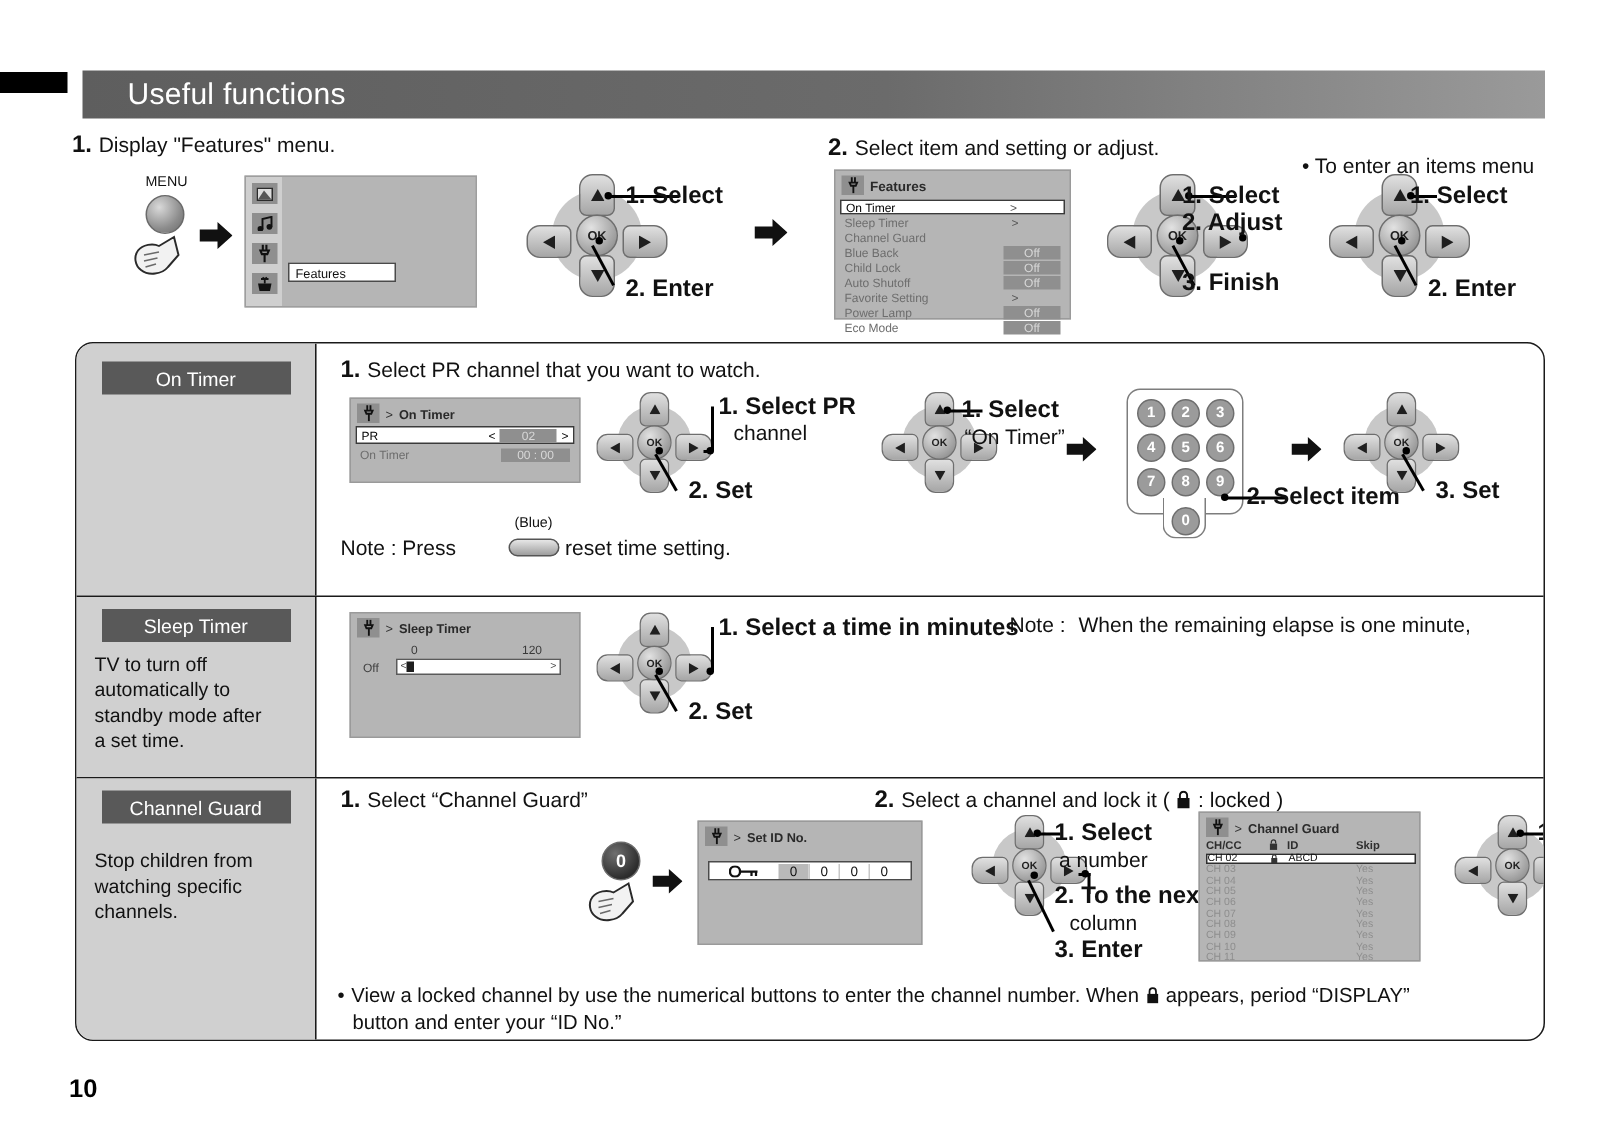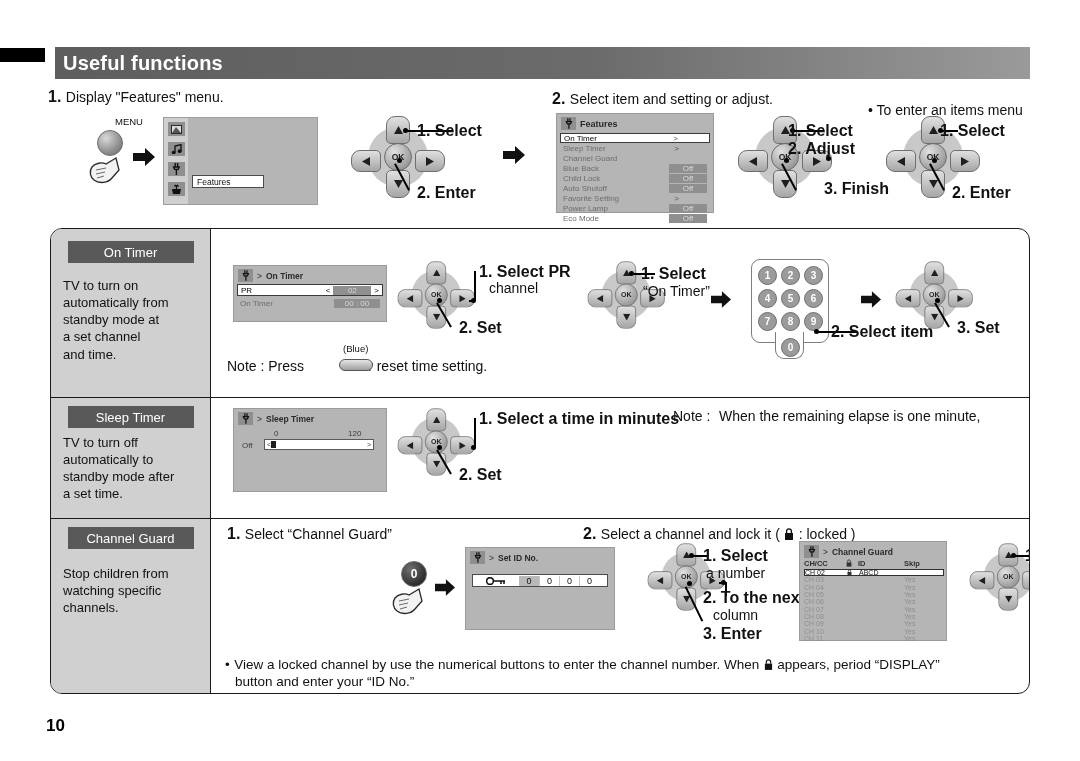--- a/index.html
+++ b/index.html
@@ -18,22 +18,22 @@
     position: absolute; left: 0; top: 48px;
     width: 45px; height: 14px; background: #000;
   }
   .header {
     position: absolute; left: 55px; top: 47px;
     width: 975px; height: 32px;
     background: linear-gradient(to right, #5e5e5e 0%, #6b6b6b 55%, #9a9a9a 100%);
     display: flex; align-items: center;
   }
   .header-title {
-    color: #fff; font-size: 20px; font-weight: bold;
-    padding-left: 8px; letter-spacing: .2px;
+    color: #fff; font-size: 20px; font-weight: normal;
+    padding-left: 30px; letter-spacing: .2px;
   }
 
   
   .stepnum { font-weight: bold; font-size: 16px; }
   .txt { font-size: 13.5px; }
   .txt14 { font-size: 14px; }
 
   
   .osd {
     background: #b5b5b5;
@@ -215,21 +215,21 @@
 <div class="header">
   <div class="header-title">Useful functions</div>
 </div>
 
 <div class="abs nowrap" style="left:48px; top:88px;">
   <span class="stepnum">1.</span>
   <span class="txt14">Display "Features" menu.</span>
 </div>
 
 <div class="abs" style="left:97px; top:130px;">
-  <div class="abs btn-label" style="left:18px; top:-14px;text-align:center;">MENU</div>
+  <div class="abs btn-label" style="left:0; top:-14px;text-align:center;">MENU</div>
   <div class="pushbtn">
       <div class="circle"></div>
     </div>
 </div>
 
 <svg class="abs" style="left:86px; top:152px;" width="36" height="34" viewBox="0 0 36 34">
   <path d="M30 6 L20 12 C16 10 9 11 6 15 C3 19 4 25 8 28 C13 32 22 31 26 26 L33 18 Z" fill="#f2f2f2" stroke="#2a2a2a" stroke-width="1.3"></path>
   <path d="M10 18 L20 16 M10 22 L19 20 M11 26 L18 24" stroke="#6a6a6a" stroke-width="1"></path>
 </svg>
 
@@ -387,21 +387,21 @@
     </div>
     <div class="ok">OK</div>
   </div>
   <div class="dot" style="left:48px; top:10px;"></div>
   <div class="lead" style="left:52px; top:12px; width:30px; height:1.6px;"></div>
   <div class="abs stepnum nowrap" style="left:46px; top:4px;">1. Select</div>
   <div class="dot" style="left:84px; top:38px;"></div>
   <div class="abs stepnum nowrap" style="left:46px; top:22px;">2. Adjust</div>
   <div class="lead" style="left:46px; top:44px; width:2px; height:30px; transform:rotate(-28deg);"></div>
   <div class="dot" style="left:42px; top:40px;"></div>
-  <div class="abs stepnum nowrap" style="left:46px; top:62px;margin-left:36px;">3. Finish</div>
+  <div class="abs stepnum nowrap" style="left:46px; top:62px;">3. Finish</div>
 </div>
 
 <div class="abs txt14 nowrap" style="left:868px; top:102px;">• To enter an items menu</div>
 <div class="abs" style="left:890px; top:118px;">
   <div class="dpad">
     <div class="disc"></div>
     <div class="dkey up">
       <svg width="9" height="8" viewBox="0 0 9 8">
           <path d="M4.5 0 L9 8 H0 Z" fill="#1f1f1f"></path>
         </svg>
@@ -429,27 +429,26 @@
   <div class="lead" style="left:46px; top:44px; width:2px; height:30px; transform:rotate(-28deg);"></div>
   <div class="dot" style="left:42px; top:40px;"></div>
   <div class="abs stepnum nowrap" style="left:62px; top:66px;">2. Enter</div>
 </div>
 
 <div class="mainbox">
 
   <div class="row" style="top:0; height:168px;">
     <div class="leftcol" style="height:168px;">
       <div class="badge">On Timer</div>
-      <div class="leftdesc" style="white-space:pre-line;">TV to turn on
-automatically from
-standby mode at
-a set channel
-and time.</div>
     </div>
     <div class="rightcol">
+      <div class="abs nowrap" style="left:16px; top:9px;">
+        <span class="stepnum">1.</span>
+        <span class="txt14">Select PR channel that you want to watch.</span>
+      </div>
 
       <div class="osd abs" style="left:22px; top:36px; width:154px; height:57px;">
         <div class="osd-head">
           <span class="osd-icon">
             <svg width="8" height="11" viewBox="0 0 9 12">
                 <path d="M3.2 0 L3.2 4 M5.6 0 L5.6 4 M1.6 4 H7.2 L6.2 6.4 H2.6 Z M4.4 6.4 V12" stroke="#111" stroke-width="1.4" fill="none"></path>
               </svg>
           </span>
           <span class="osd-gt">&gt;</span>
           <span>On Timer</span>

